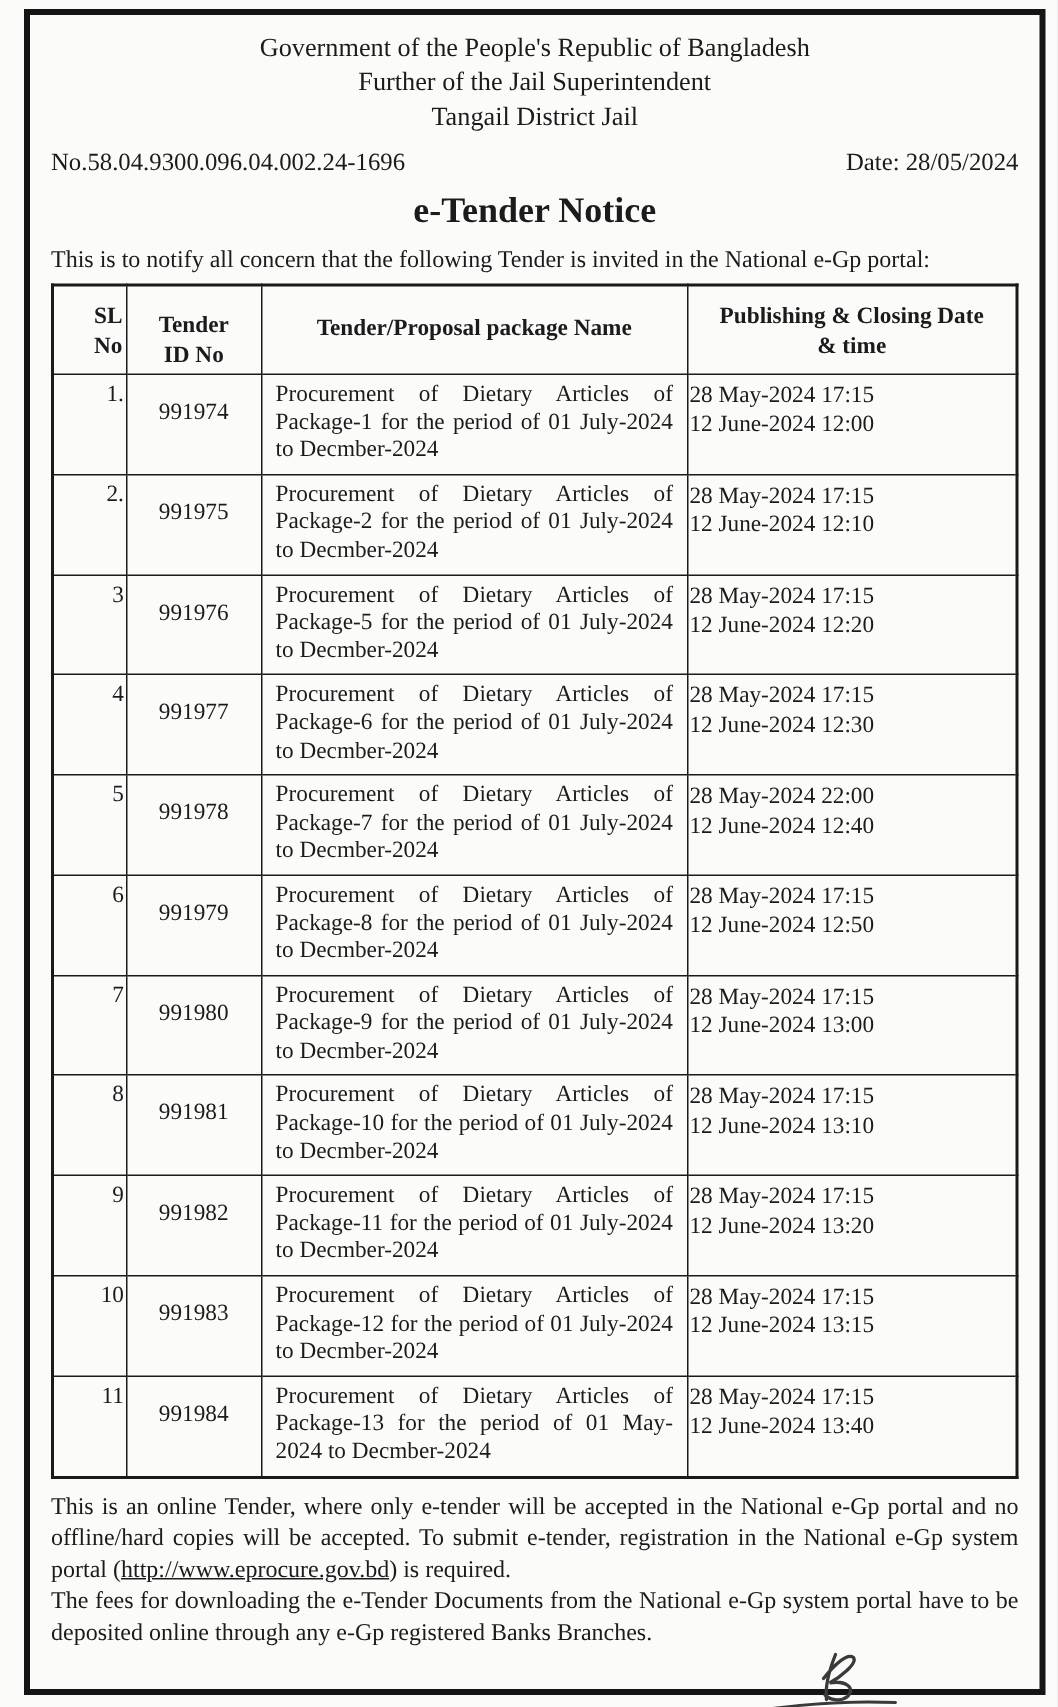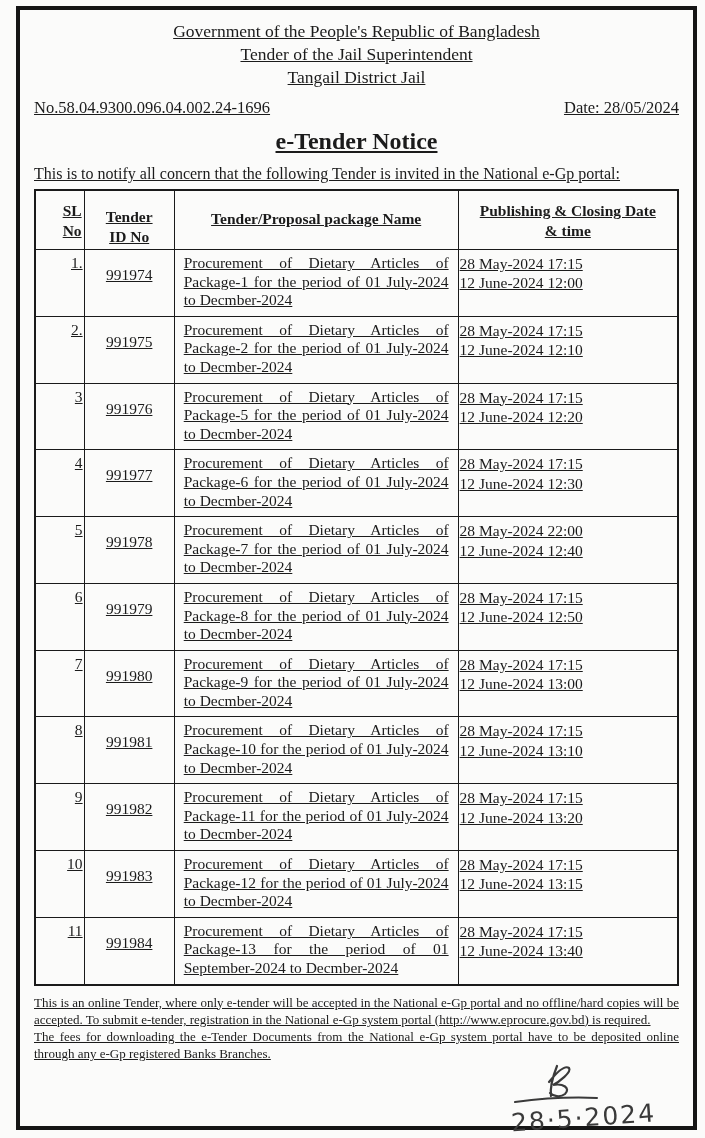--- a/index.html
+++ b/index.html
@@ -4,51 +4,51 @@
 <style>
   html,body{margin:0;padding:0;background:#e9e9e9;}
   .page{
     width:705px;height:1138px;background:#fbfbfa;box-sizing:border-box;
     padding:6px 8px 8px 16px;position:relative;
     font-family:"Liberation Serif","DejaVu Serif",serif;color:#1b1b1b;
     overflow:hidden;
   }
   .frame{
     border:4px solid #151515;height:100%;box-sizing:border-box;
-    padding:8px 14px 6px 14px;display:flex;flex-direction:column;text-decoration:underline;
+    padding:8px 14px 6px 14px;display:flex;flex-direction:column;
   }
   .org-header{text-align:center;font-size:17.5px;line-height:1.3;margin-top:2px;}
   .ref-row{display:flex;justify-content:space-between;font-size:16.5px;margin-top:10px;}
   .notice-title{text-align:center;font-size:24px;font-weight:bold;margin:10px 0 8px 0;}
   .intro{font-size:16px;margin:2px 0 6px 0;}
   table.tender{border-collapse:collapse;width:100%;table-layout:fixed;}
   table.tender th,table.tender td{border:1.5px solid #1a1a1a;vertical-align:top;}
   table.tender{border:2px solid #1a1a1a;}
   th{font-size:16px;font-weight:bold;text-align:center;padding:3px 2px;white-space:pre-line;vertical-align:middle !important;line-height:1.25;}
   .c-sl{width:7.2%;text-align:right;font-size:15.5px;padding-top:4px;}
   .c-id{width:14%;text-align:center;font-size:15.5px;padding-top:16px;}
   .c-pkg{width:43.6%;text-align:justify;font-size:15.5px;padding:4px 9px 6px 9px;line-height:1.2;margin-top:21px;}
   .c-date{width:35.2%;font-size:15.5px;padding-top:4px;line-height:1.25;}
-  .notes{font-size:13px;line-height:1.32;margin-top:8px;text-align:justify;}
+  .notes{font-size:16px;line-height:1.32;margin-top:8px;text-align:justify;}
   .notes p{margin:0;}
   .link-underline{text-decoration:underline;}
   .bottom{flex:1;display:flex;margin-top:4px;position:relative;}
   .bottom-left{flex:1;display:flex;flex-direction:column;}
   .sig-col{width:268px;text-align:center;display:flex;flex-direction:column;align-items:center;}
   .sig-svg{margin-top:-6px;margin-left:30px;}
 </style>
 </head>
 <body>
 
 <div class="page">
   <div class="frame">
 
     <div class="org-header">
       <div>Government of the People's Republic of Bangladesh</div>
-      <div>Tender of the Jail Superintendent</div>
+      <div>Further of the Jail Superintendent</div>
       <div>Tangail District Jail</div>
     </div>
 
     <div class="ref-row">
       <span>No.58.04.9300.096.04.002.24-1696</span>
       <span>Date: 28/05/2024</span>
     </div>
 
     <div class="notice-title">e-Tender Notice</div>
 
@@ -153,21 +153,21 @@
             <td class="c-id">991983</td>
             <td class="c-pkg">Procurement of Dietary Articles of Package-12 for the period of 01 July-2024 to Decmber-2024</td>
             <td class="c-date">
               <div>28 May-2024 17:15</div>
               <div>12 June-2024 13:15</div>
             </td>
           </tr>
           <tr>
             <td class="c-sl">11</td>
             <td class="c-id">991984</td>
-            <td class="c-pkg">Procurement of Dietary Articles of Package-13 for the period of 01 September-2024 to Decmber-2024</td>
+            <td class="c-pkg">Procurement of Dietary Articles of Package-13 for the period of 01 May-2024 to Decmber-2024</td>
             <td class="c-date">
               <div>28 May-2024 17:15</div>
               <div>12 June-2024 13:40</div>
             </td>
           </tr>
         </tbody>
     </table>
 
     <div class="notes">
       <p><span>This is an online Tender, where only e-tender will be accepted in the National e-Gp portal and no offline/hard copies will be accepted. To submit e-tender, registration in the National e-Gp system portal (</span><span class="link-underline">http://www.eprocure.gov.bd</span><span>) is required.</span></p>

